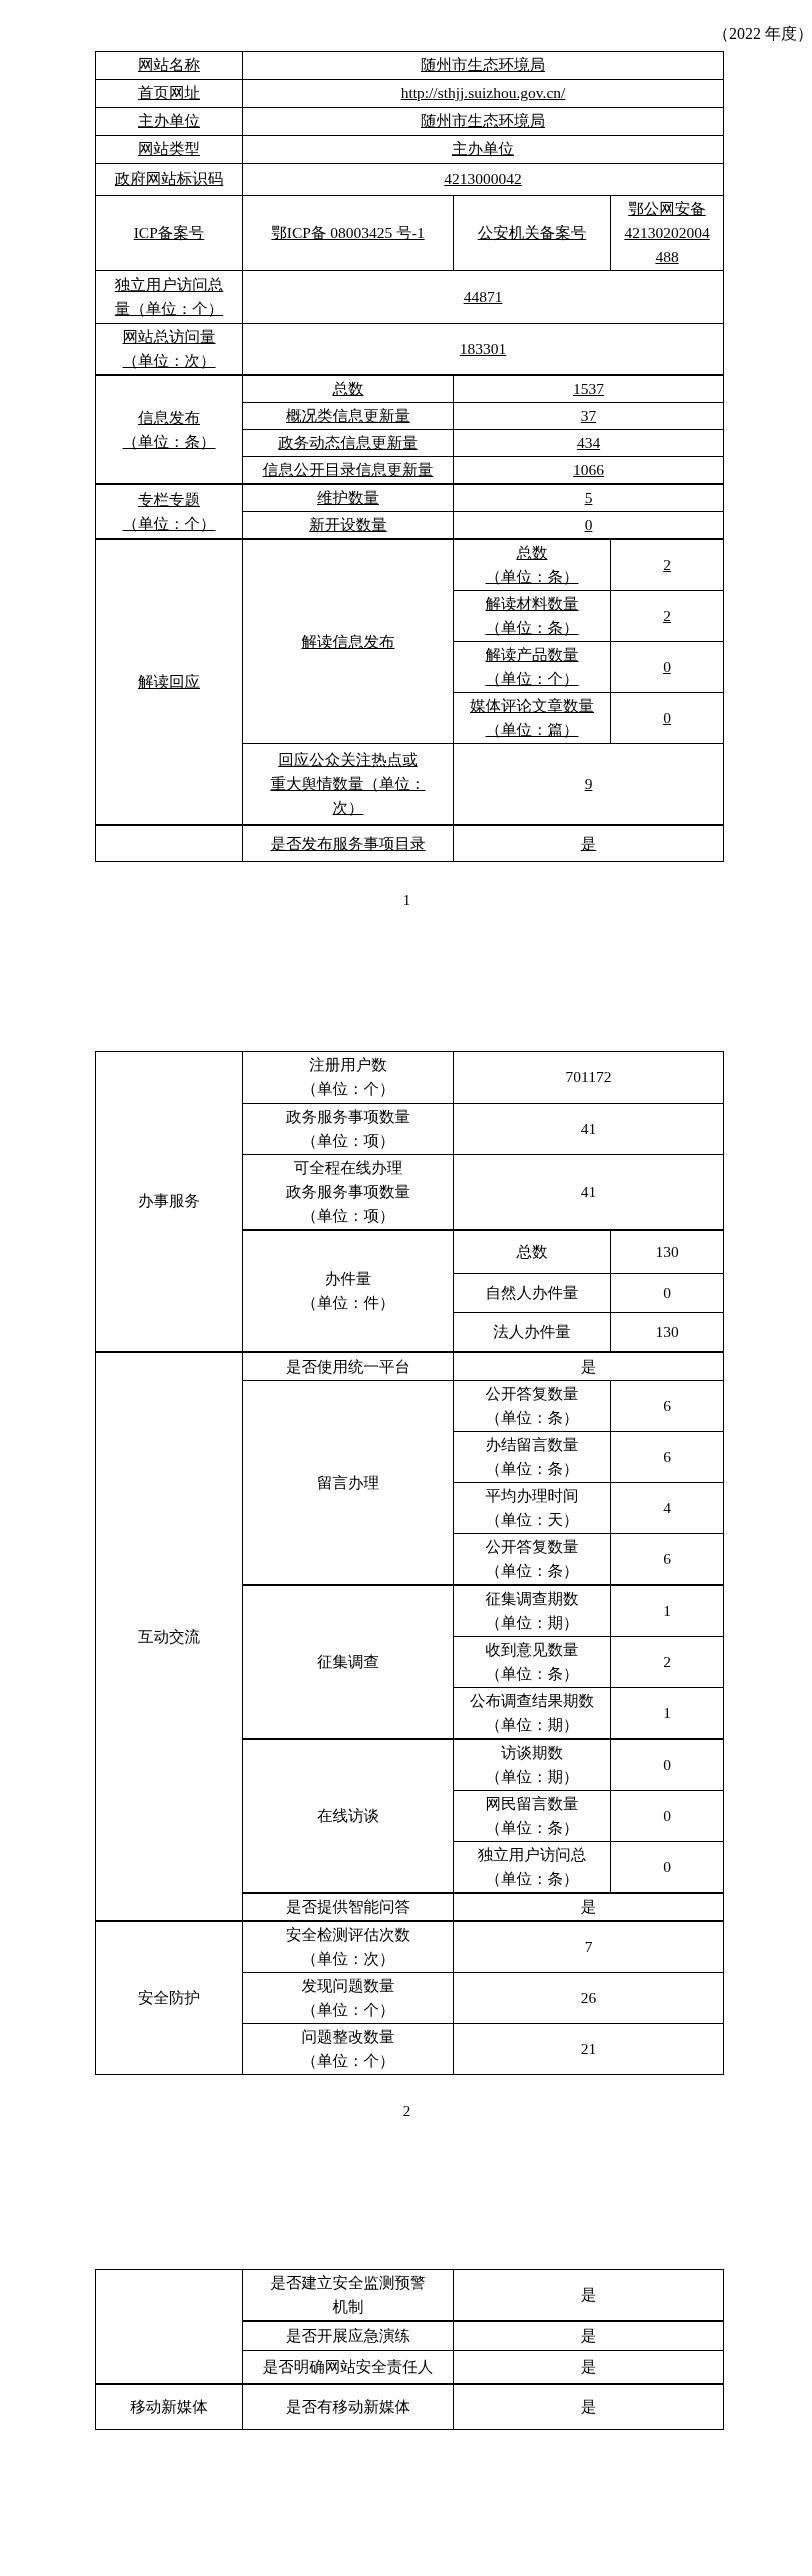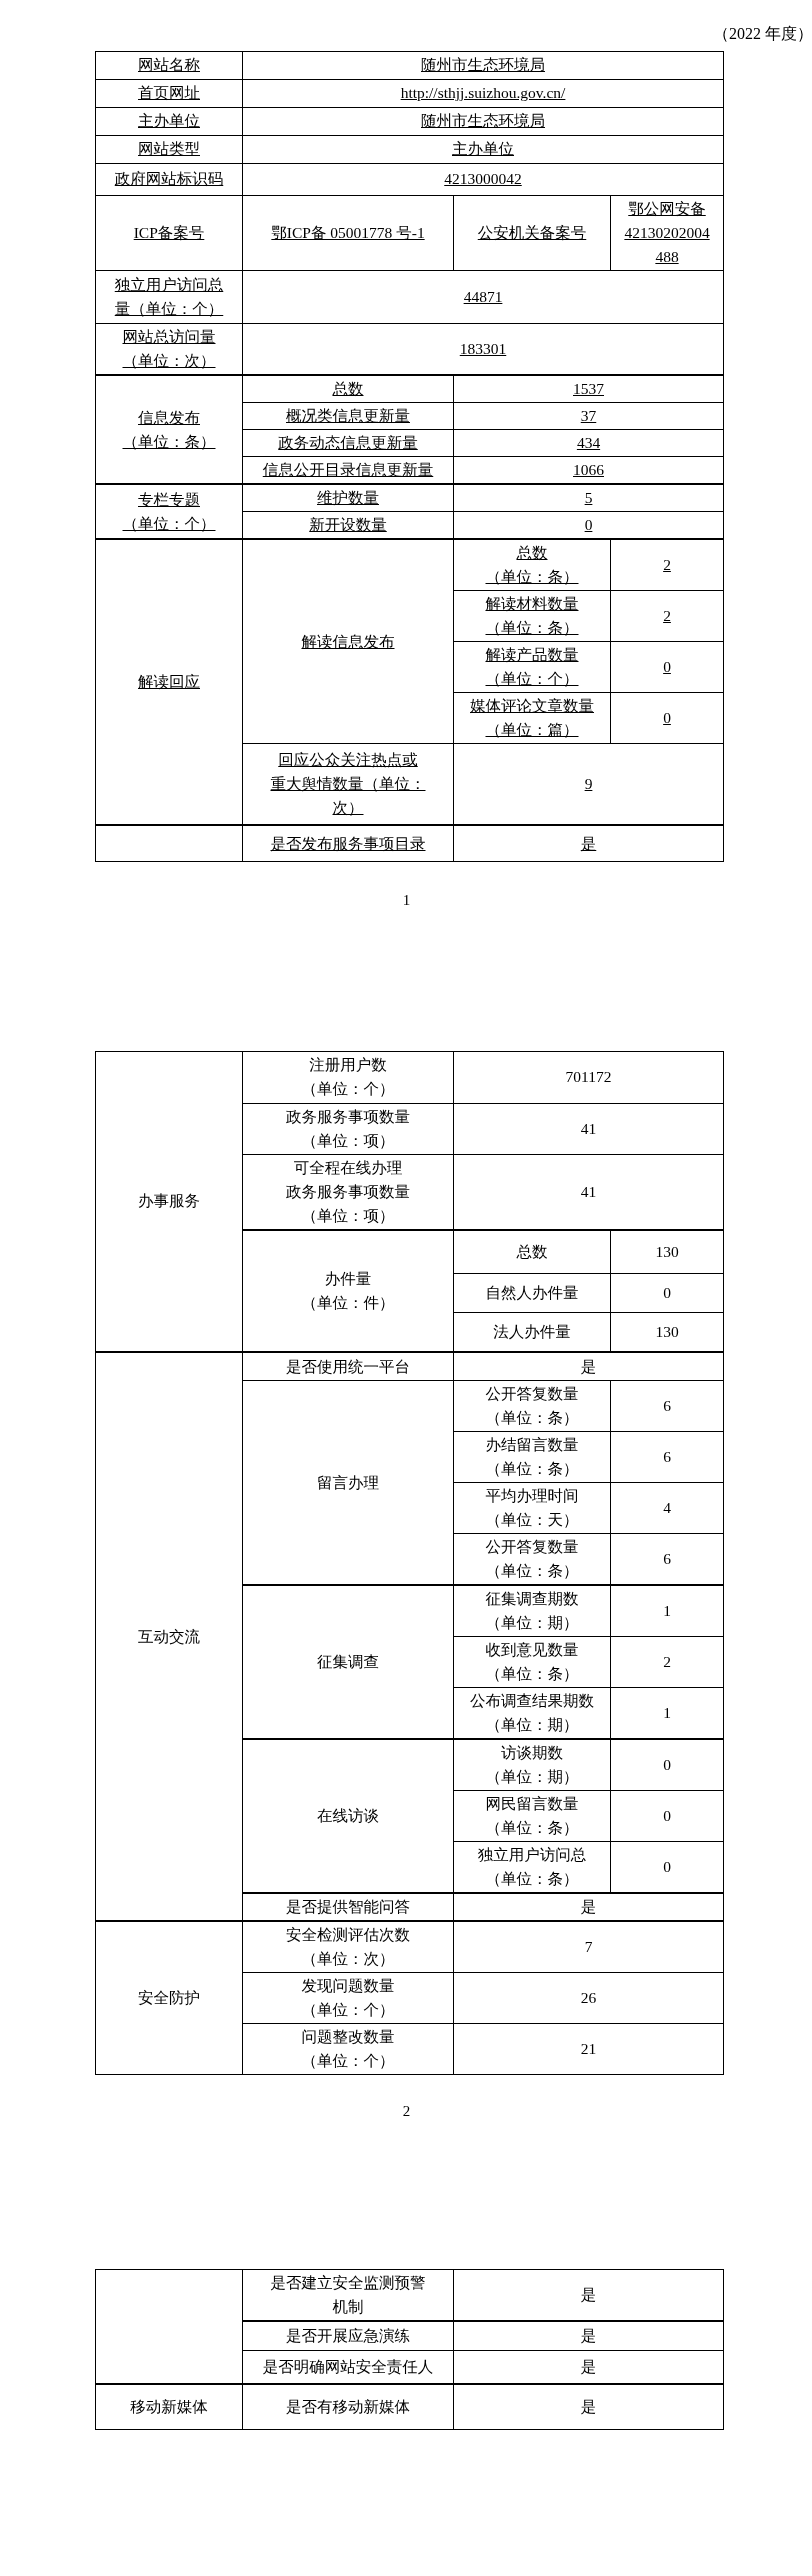--- a/index.html
+++ b/index.html
@@ -54,21 +54,21 @@
     <tr style="height:28px">
       <td>网站类型</td>
       <td colspan="3">主办单位</td>
     </tr>
     <tr style="height:32px">
       <td>政府网站标识码</td>
       <td colspan="3">4213000042</td>
     </tr>
     <tr style="height:69px">
       <td>ICP备案号</td>
-      <td>鄂ICP备 05001778 号-1</td>
+      <td>鄂ICP备 08003425 号-1</td>
       <td>公安机关备案号</td>
       <td>鄂公网安备
 42130202004
 488</td>
     </tr>
     <tr style="height:53px">
       <td>独立用户访问总
 量（单位：个）</td>
       <td colspan="3">44871</td>
     </tr>

